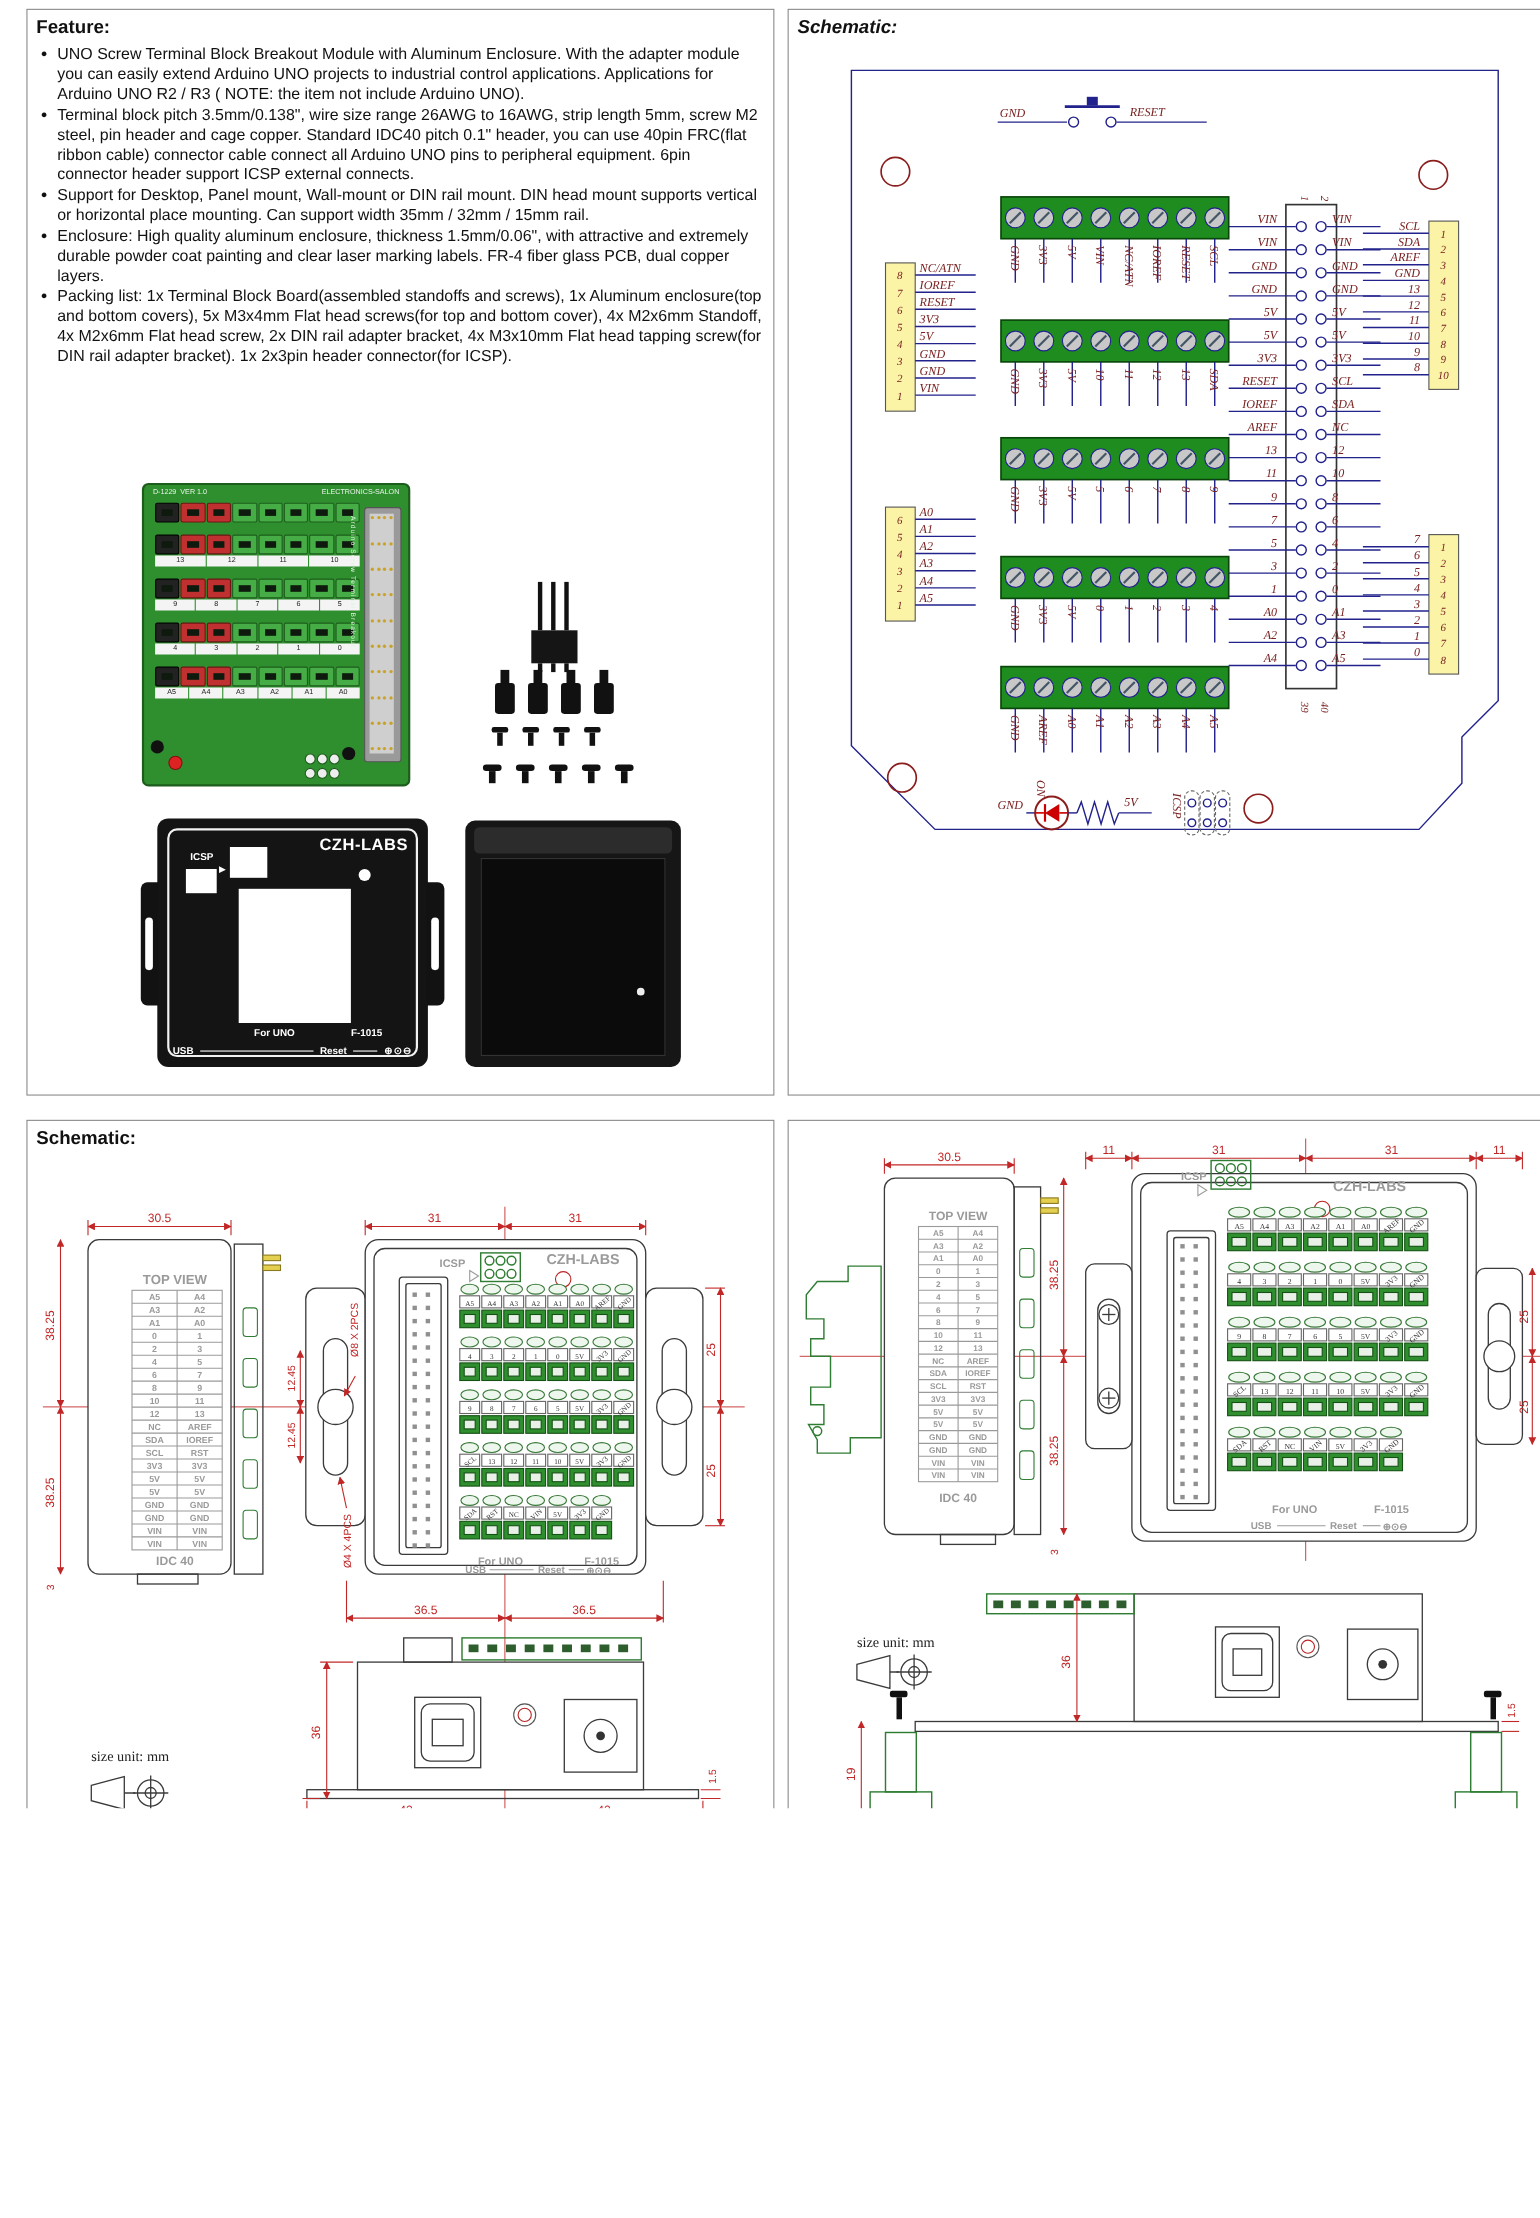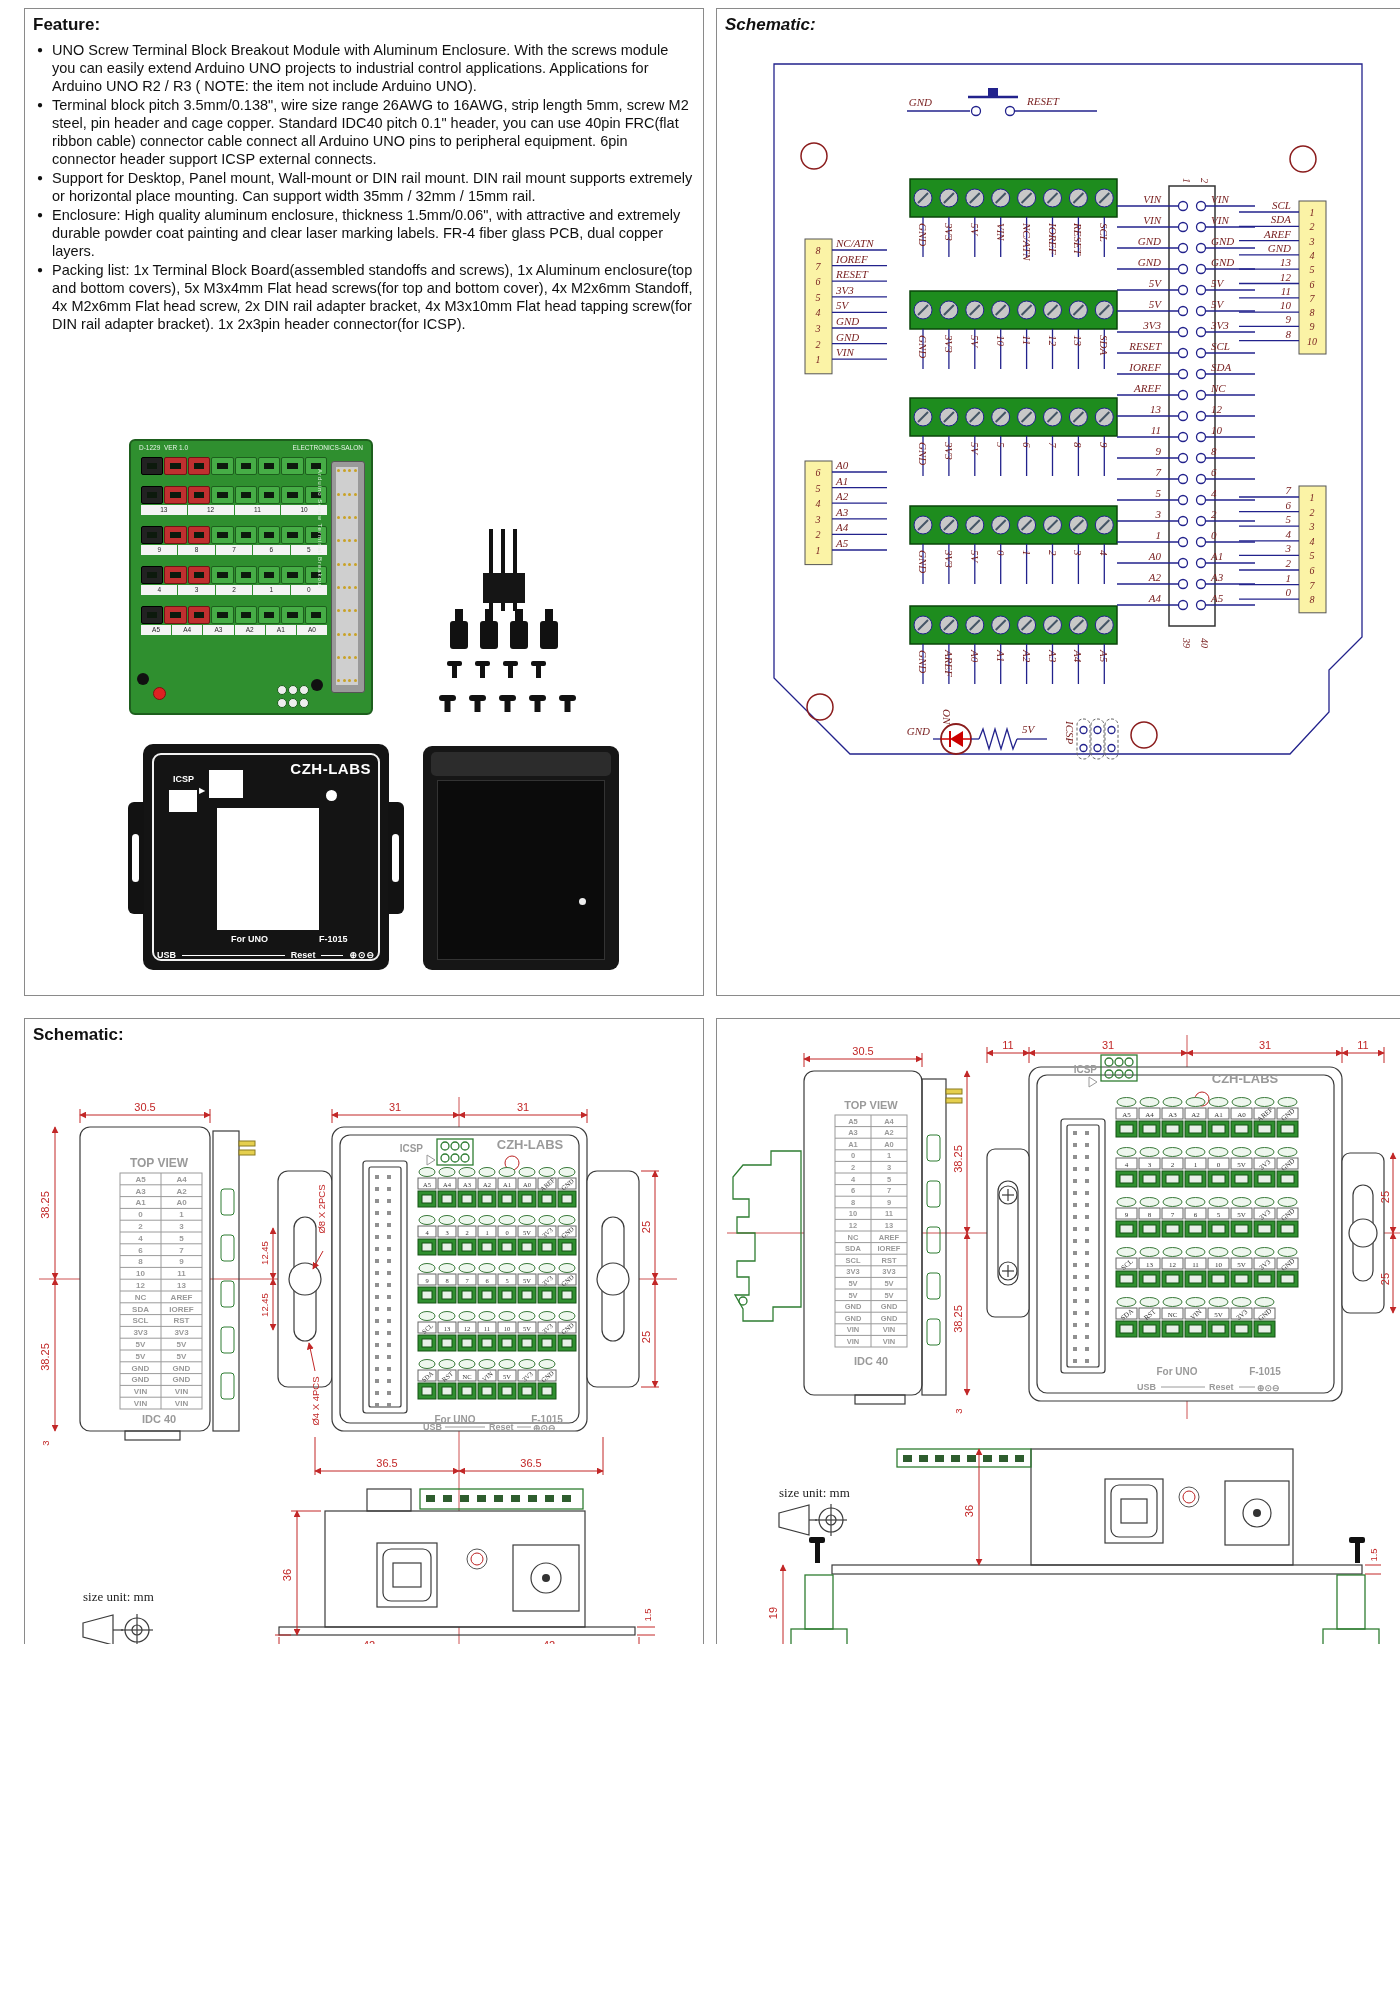--- a/index.html
+++ b/index.html
@@ -78,29 +78,29 @@
 </head>
 <body>
 
 <div class="page">
 
   <div class="panel" id="p-feature">
     <div class="ptitle">Feature:</div>
     <div id="feature-bullets">
         <div class="bullet">
           <span class="bdot">●</span>
-          <span class="btxt">UNO Screw Terminal Block Breakout Module with Aluminum Enclosure. With the screws module you can easily extend Arduino UNO projects to industrial control applications. Applications for Arduino UNO R2 / R3 ( NOTE: the item not include Arduino UNO).</span>
+          <span class="btxt">UNO Screw Terminal Block Breakout Module with Aluminum Enclosure. With the adapter module you can easily extend Arduino UNO projects to industrial control applications. Applications for Arduino UNO R2 / R3 ( NOTE: the item not include Arduino UNO).</span>
         </div>
         <div class="bullet">
           <span class="bdot">●</span>
           <span class="btxt">Terminal block pitch 3.5mm/0.138", wire size range 26AWG to 16AWG, strip length 5mm, screw M2 steel, pin header and cage copper. Standard IDC40 pitch 0.1" header, you can use 40pin FRC(flat ribbon cable) connector cable connect all Arduino UNO pins to peripheral equipment. 6pin connector header support ICSP external connects.</span>
         </div>
         <div class="bullet">
           <span class="bdot">●</span>
-          <span class="btxt">Support for Desktop, Panel mount, Wall-mount or DIN rail mount. DIN rail mount supports extremely or horizontal place mounting. Can support width 35mm / 32mm / 15mm rail.</span>
+          <span class="btxt">Support for Desktop, Panel mount, Wall-mount or DIN rail mount. DIN head mount supports vertical or horizontal place mounting. Can support width 35mm / 32mm / 15mm rail.</span>
         </div>
         <div class="bullet">
           <span class="bdot">●</span>
           <span class="btxt">Enclosure: High quality aluminum enclosure, thickness 1.5mm/0.06", with attractive and extremely durable powder coat painting and clear laser marking labels. FR-4 fiber glass PCB, dual copper layers.</span>
         </div>
         <div class="bullet">
           <span class="bdot">●</span>
           <span class="btxt">Packing list: 1x Terminal Block Board(assembled standoffs and screws), 1x Aluminum enclosure(top and bottom covers), 5x M3x4mm Flat head screws(for top and bottom cover), 4x M2x6mm Standoff, 4x M2x6mm Flat head screw, 2x DIN rail adapter bracket, 4x M3x10mm Flat head tapping screw(for DIN rail adapter bracket). 1x 2x3pin header connector(for ICSP).</span>
         </div>
       </div>

